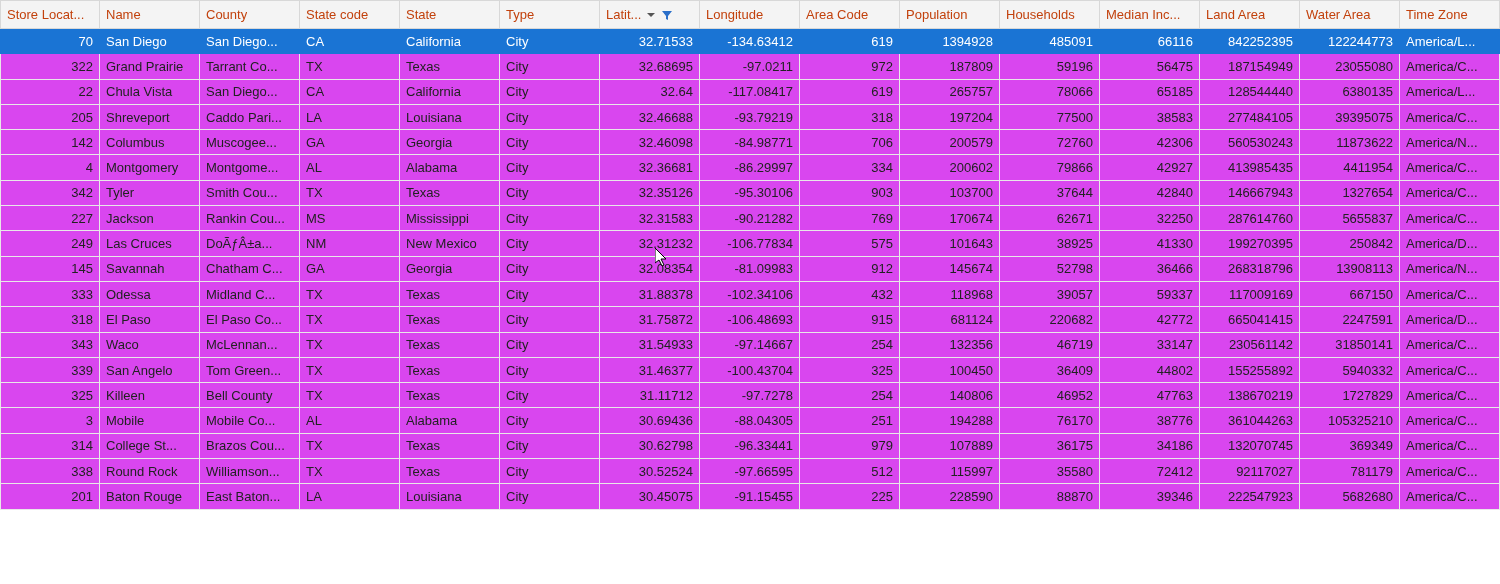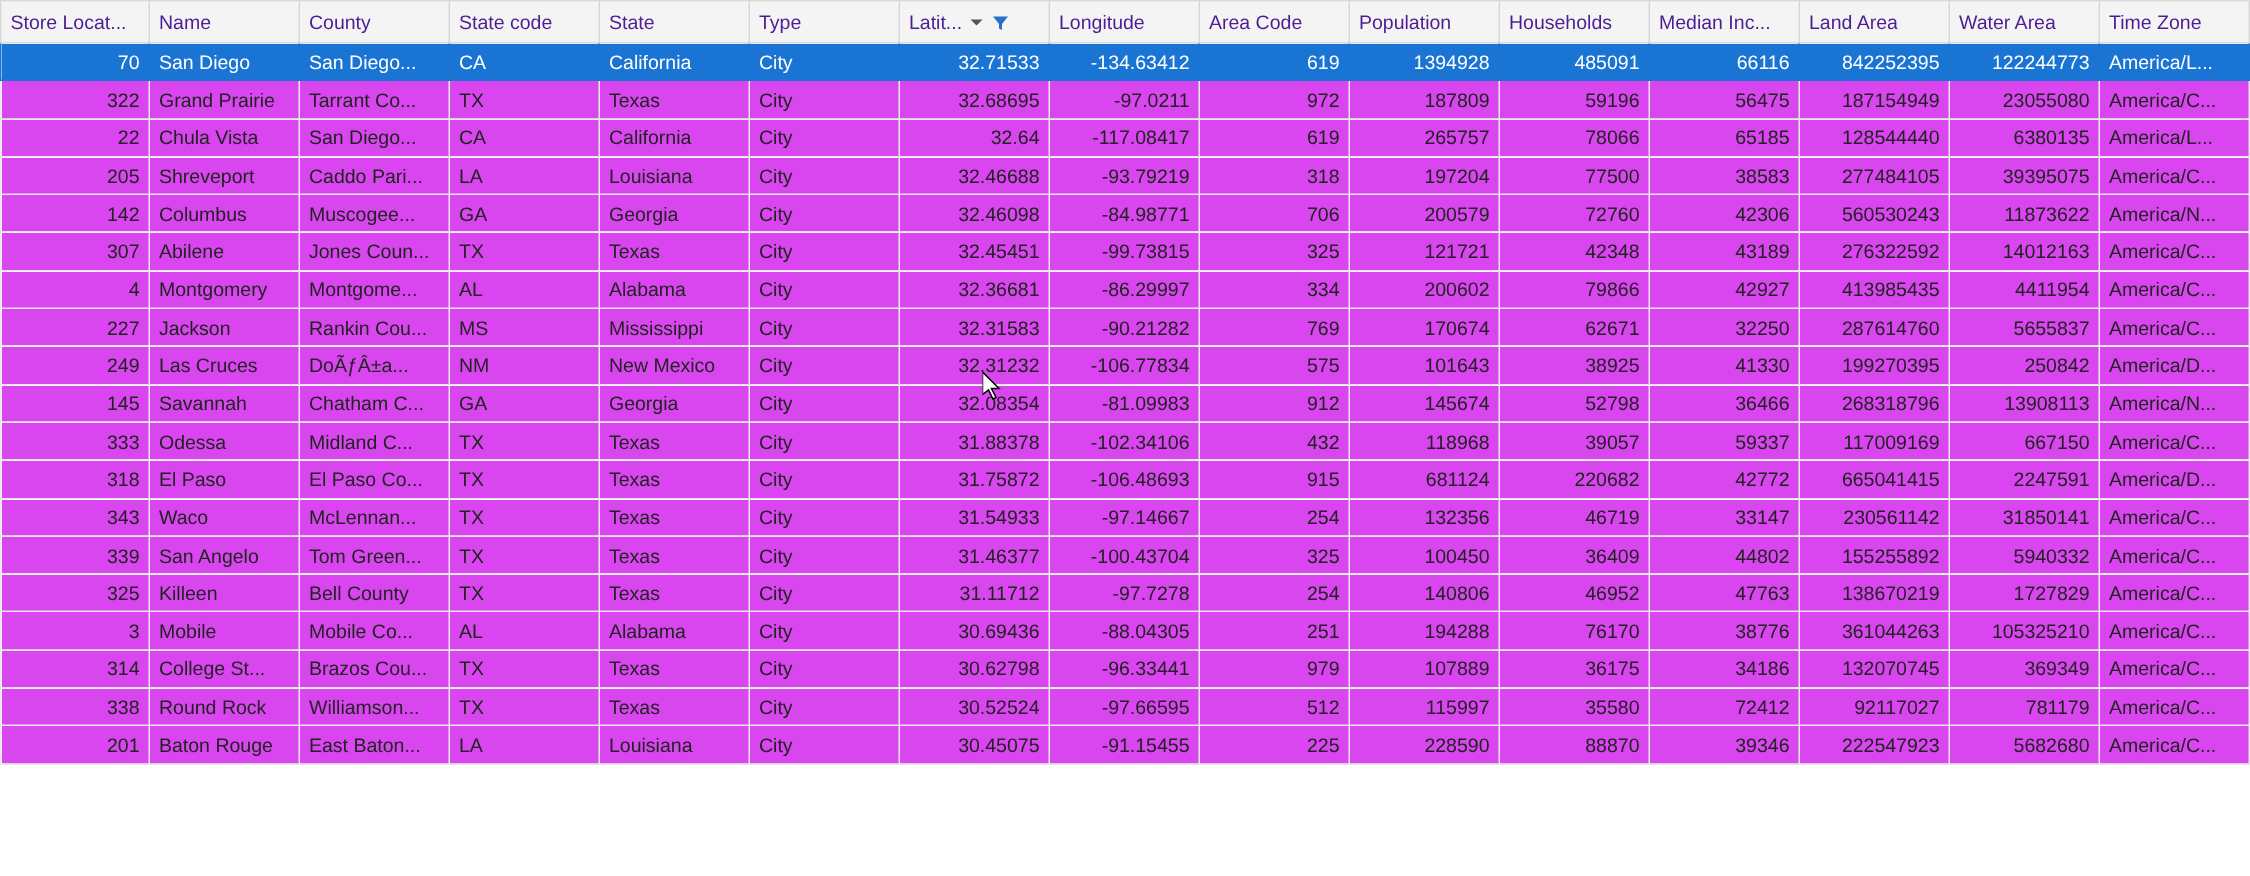--- a/index.html
+++ b/index.html
@@ -19,21 +19,21 @@
   }
   .hdr-row {
     background: #f4f4f4;
     height: 28px;
   }
   .hdr-cell {
     border: 1px solid #d8d8d8;
     padding: 4px 6px;
     text-align: left;
     font-weight: 400;
-    color: #4c1d95;
+    color: #c2410c;
     white-space: nowrap;
     overflow: hidden;
     text-overflow: ellipsis;
     position: relative;
   }
   .hdr-inner {
     display: flex;
     align-items: center;
     gap: 4px;
     width: 100%;
@@ -264,51 +264,51 @@
         <td class="data-cell num">-84.98771</td>
         <td class="data-cell num">706</td>
         <td class="data-cell num">200579</td>
         <td class="data-cell num">72760</td>
         <td class="data-cell num">42306</td>
         <td class="data-cell num">560530243</td>
         <td class="data-cell num">11873622</td>
         <td class="data-cell txt">America/N...</td>
       </tr>
       <tr class="data-row">
-        <td class="data-cell num">307</td>
-        <td class="data-cell txt">Abilene</td>
-        <td class="data-cell txt">Jones Coun...</td>
-        <td class="data-cell txt">TX</td>
-        <td class="data-cell txt">Texas</td>
-        <td class="data-cell txt">City</td>
-        <td class="data-cell num">32.45451</td>
-        <td class="data-cell num">-99.73815</td>
-        <td class="data-cell num">325</td>
-        <td class="data-cell num">121721</td>
-        <td class="data-cell num">42348</td>
-        <td class="data-cell num">43189</td>
-        <td class="data-cell num">276322592</td>
-        <td class="data-cell num">14012163</td>
-        <td class="data-cell txt">America/C...</td>
-      </tr>
-      <tr class="data-row">
         <td class="data-cell num">4</td>
         <td class="data-cell txt">Montgomery</td>
         <td class="data-cell txt">Montgome...</td>
         <td class="data-cell txt">AL</td>
         <td class="data-cell txt">Alabama</td>
         <td class="data-cell txt">City</td>
         <td class="data-cell num">32.36681</td>
         <td class="data-cell num">-86.29997</td>
         <td class="data-cell num">334</td>
         <td class="data-cell num">200602</td>
         <td class="data-cell num">79866</td>
         <td class="data-cell num">42927</td>
         <td class="data-cell num">413985435</td>
         <td class="data-cell num">4411954</td>
+        <td class="data-cell txt">America/C...</td>
+      </tr>
+      <tr class="data-row">
+        <td class="data-cell num">342</td>
+        <td class="data-cell txt">Tyler</td>
+        <td class="data-cell txt">Smith Cou...</td>
+        <td class="data-cell txt">TX</td>
+        <td class="data-cell txt">Texas</td>
+        <td class="data-cell txt">City</td>
+        <td class="data-cell num">32.35126</td>
+        <td class="data-cell num">-95.30106</td>
+        <td class="data-cell num">903</td>
+        <td class="data-cell num">103700</td>
+        <td class="data-cell num">37644</td>
+        <td class="data-cell num">42840</td>
+        <td class="data-cell num">146667943</td>
+        <td class="data-cell num">1327654</td>
         <td class="data-cell txt">America/C...</td>
       </tr>
       <tr class="data-row">
         <td class="data-cell num">227</td>
         <td class="data-cell txt">Jackson</td>
         <td class="data-cell txt">Rankin Cou...</td>
         <td class="data-cell txt">MS</td>
         <td class="data-cell txt">Mississippi</td>
         <td class="data-cell txt">City</td>
         <td class="data-cell num">32.31583</td>

